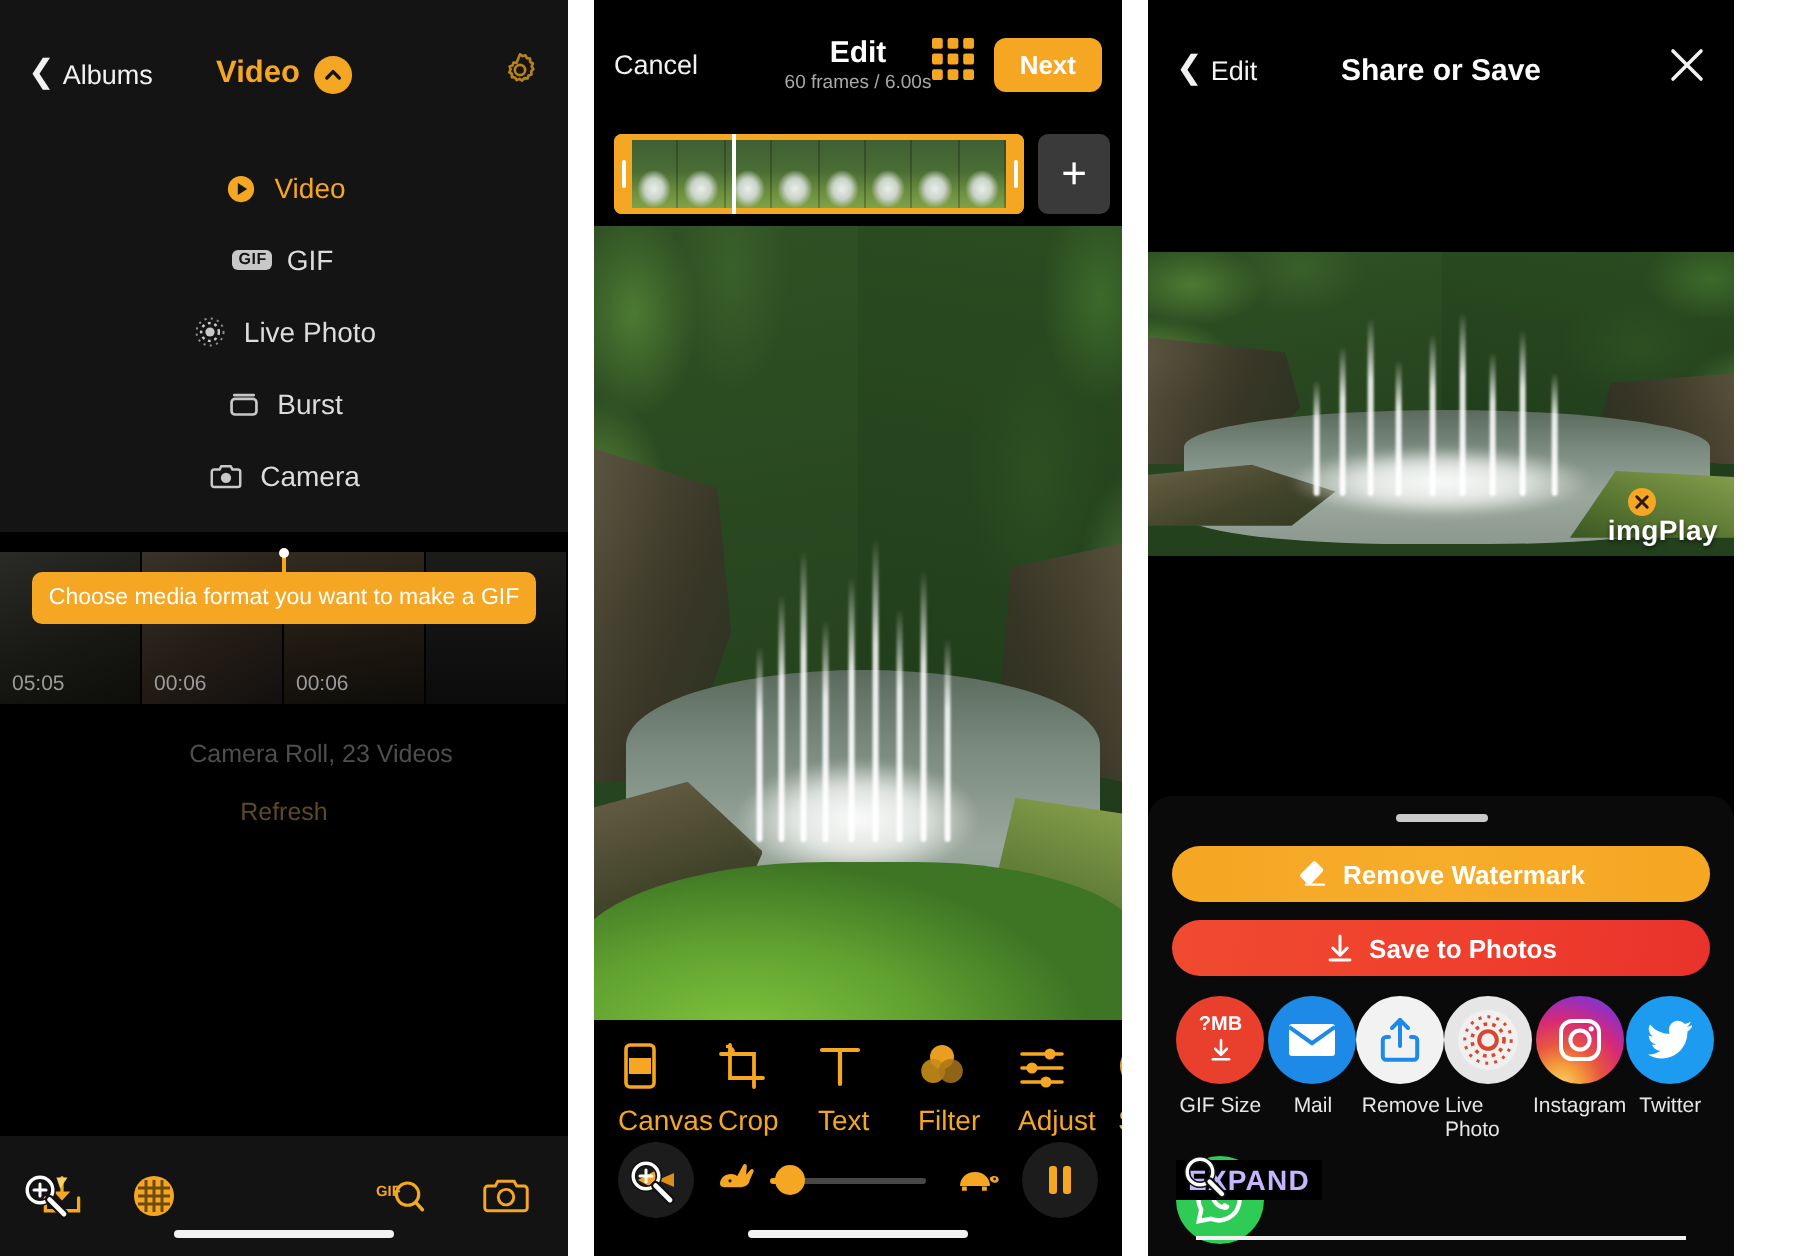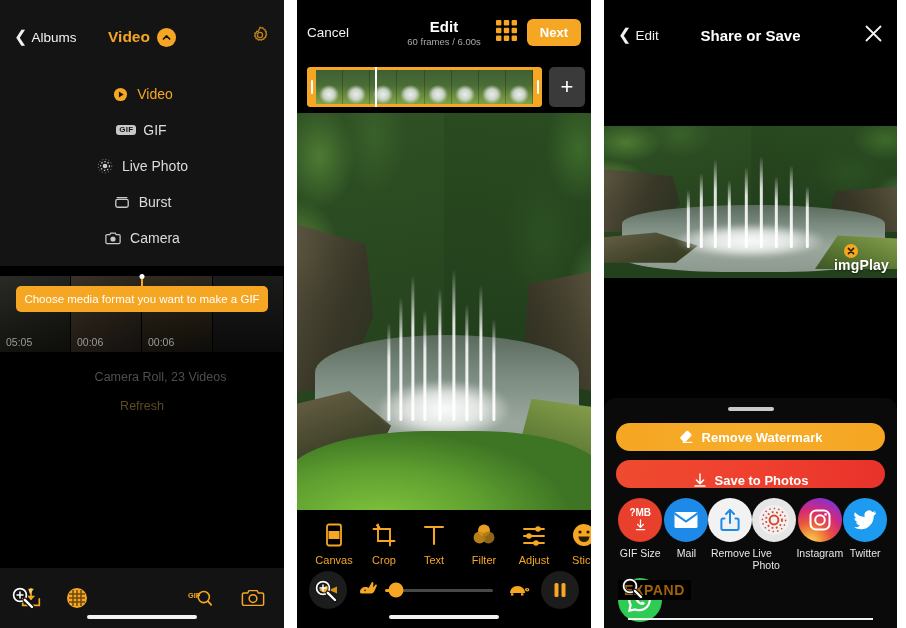--- a/index.html
+++ b/index.html
@@ -20,21 +20,21 @@
 
   
   .phone {
     position: relative;
     height: 628px;
     background: #000;
     overflow: hidden;
     flex: none;
   }
   #panel-albums { width: 284px; }
-  #panel-edit   { width: 294px; }
+  #panel-edit   { width: 264px; }
   #panel-share  { width: 293px; }
 
   .home-indicator {
     position: absolute;
     bottom: 9px; left: 50%;
     transform: translateX(-50%);
     width: 110px; height: 4px;
     border-radius: 3px;
     background: #f2f2f2;
   }
@@ -304,22 +304,22 @@
   }
 
   .p2-tools {
     position: absolute; bottom: 52px; left: 0; right: 0; height: 66px;
     display: flex; align-items: center;
     padding-left: 12px;
     overflow: hidden;
   }
   .p2-tool {
     width: 50px; flex: none;
-    display: flex; flex-direction: column; align-items: center; gap: 7px;
-    color: #f5a623; font-size: 11px;
+    display: flex; flex-direction: column; gap: 7px;
+    color: #f5a623; font-size: 14px;
   }
   .p2-tool .tico { height: 26px; display: flex; align-items: flex-end; }
 
   .p2-playbar {
     position: absolute; bottom: 18px; left: 0; right: 0; height: 40px;
     display: flex; align-items: center; gap: 9px;
     padding: 0 12px;
   }
   .round-dark {
     width: 38px; height: 38px; border-radius: 50%;
@@ -389,21 +389,21 @@
     margin: 9px auto 12px;
   }
   .big-btn {
     height: 28px; border-radius: 14px;
     display: flex; align-items: center; justify-content: center;
     gap: 8px;
     color: #fff; font-size: 13px; font-weight: 600;
     margin-bottom: 9px;
   }
   .btn-watermark { background: linear-gradient(90deg,#f5a623 0%,#f7ad2a 50%,#f5a623 100%); }
-  .btn-save { background: linear-gradient(95deg,#ef4b30 0%,#ef3f2e 55%,#e8322b 100%); align-items: flex-end; }
+  .btn-save { background: linear-gradient(95deg,#ef4b30 0%,#ef3f2e 55%,#e8322b 100%); }
 
   .share-grid {
     display: grid;
     grid-template-columns: repeat(6, 1fr);
     row-gap: 7px;
     margin-top: 10px;
   }
   .share-item {
     display: flex; flex-direction: column; align-items: center; gap: 5px;
   }
@@ -424,21 +424,21 @@
       radial-gradient(circle at 28% 102%, #fdd36a 0%, #f4a03c 18%, #e8553f 38%, #d62976 60%, #962fbf 80%, #4f5bd5 100%);
   }
   .c-twitter  { background: #1d9bf0; }
   .c-whatsapp { background: #2ecc55; }
 
   .mb-text { color: #fff; font-size: 10px; font-weight: 700; line-height: 1; }
 
   .expand-badge {
     position: absolute;
     left: 14px; bottom: 28px;
-    background: #000; color: #a16207;
+    background: #000; color: #c4b5fd;
     font-size: 14px; font-weight: 700; letter-spacing: .6px;
     padding: 2px 6px;
     z-index: 30;
   }
   .underline-strike {
     position: absolute; left: 24px; right: 24px; bottom: 8px;
     height: 2px; background: #f2f2f2; z-index: 25;
   }
 </style>
 </head>

